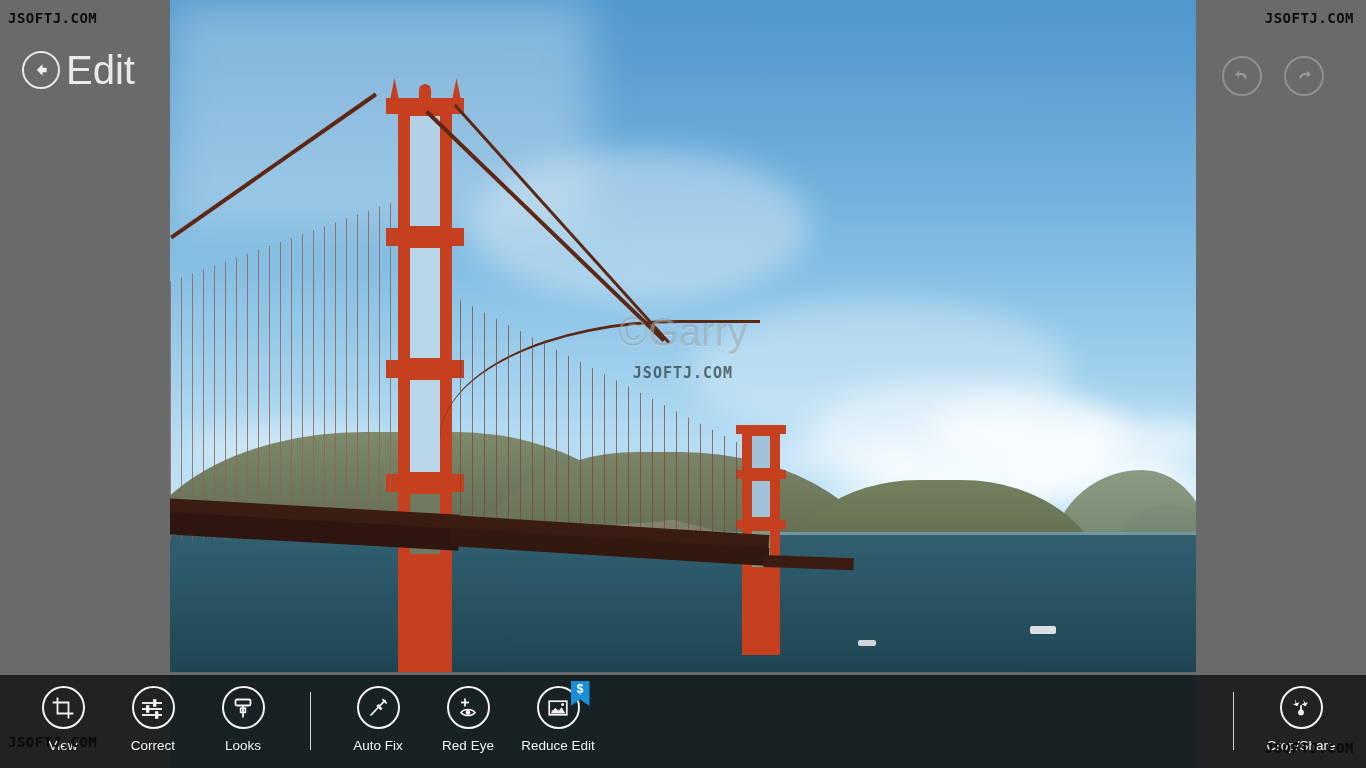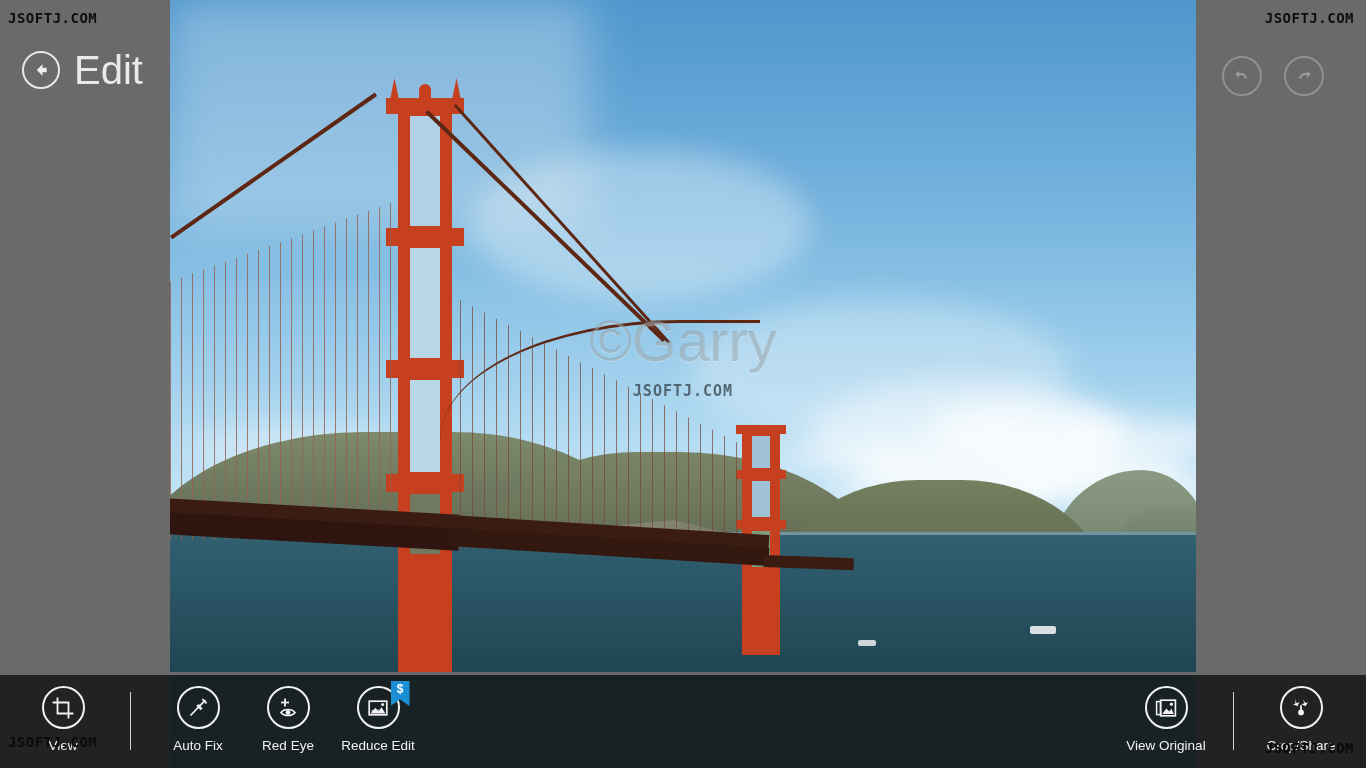--- a/index.html
+++ b/index.html
@@ -14,21 +14,21 @@
   
   #app{ position:absolute; inset:0; background:#6a6a6a; }
 
   
   #header{
     position:absolute; left:0; top:0; width:170px; height:170px;
     z-index:30; pointer-events:none;
   }
   #back-row{
     position:absolute; left:22px; top:50px;
-    display:flex; align-items:center; gap:14px; pointer-events:auto;
+    display:flex; align-items:center; gap:6px; pointer-events:auto;
   }
   .back-circle{
     width:38px; height:38px; border-radius:50%;
     border:2px solid #e8e8e8; display:flex; align-items:center; justify-content:center;
     flex:0 0 auto; cursor:pointer;
   }
   .back-circle svg{ display:block; }
   #page-title{
     font-size:40px; font-weight:300; color:#eaeaea; line-height:1;
     letter-spacing:0px; white-space:nowrap;
@@ -82,21 +82,21 @@
   .tower{ position:absolute; background:#c6401f; }
   .cable{ position:absolute; background:#5d2714; transform-origin:0 0; }
   .deck{ position:absolute; background:#3a1c12; }
 
   
   #photo-watermark{
     position:absolute; left:50%; top:312px; transform:translateX(-50%);
     text-align:center; z-index:9; pointer-events:none; user-select:none;
   }
   #photo-watermark .big{
-    font-size:58px; font-weight:400; line-height:1;
+    font-size:40px; font-weight:400; line-height:1;
     color:rgba(120,135,140,.40);
     text-shadow:0 1px 0 rgba(255,255,255,.28);
     font-family:"Liberation Sans", sans-serif;
   }
   #photo-watermark .small{
     margin-top:12px; font-size:15px; letter-spacing:1px;
     font-family:"DejaVu Sans Mono", monospace; font-weight:700;
     color:rgba(55,70,78,.78);
   }
 
@@ -307,21 +307,48 @@
           <svg width="24" height="24" viewBox="0 0 24 24" aria-hidden="true">
             <g stroke="#f2f2f2" stroke-width="1.8" fill="none" stroke-linecap="square">
               <path d="M6.5 2.5 L6.5 17.5 L21.5 17.5"></path>
               <path d="M2.5 6.5 L17.5 6.5 L17.5 21.5"></path>
             </g>
           </svg>
         </div>
         <div class="cmd-label">View</div>
       </div>
 
-
+      <div class="cmd">
+        <div class="glyph">
+          <svg width="26" height="24" viewBox="0 0 26 24" aria-hidden="true">
+            <g stroke="#f2f2f2" stroke-width="1.9" stroke-linecap="butt">
+              <line x1="2" y1="7" x2="22" y2="7"></line>
+              <line x1="2" y1="13" x2="22" y2="13"></line>
+              <line x1="2" y1="19" x2="22" y2="19"></line>
+            </g>
+            <g fill="#f2f2f2">
+              <rect x="13" y="3.2" width="3.4" height="7.6"></rect>
+              <rect x="6" y="9.2" width="3.4" height="7.6"></rect>
+              <rect x="15" y="15.2" width="3.4" height="7.6"></rect>
+            </g>
+          </svg>
+        </div>
+        <div class="cmd-label">Correct</div>
+      </div>
+
+      <div class="cmd">
+        <div class="glyph">
+          <svg width="24" height="24" viewBox="0 0 24 24" aria-hidden="true">
+            <rect x="4.5" y="3.5" width="15" height="6" rx="1.4" fill="none" stroke="#f2f2f2" stroke-width="1.8"></rect>
+            <path d="M12 9.8 L12 21.5" stroke="#f2f2f2" stroke-width="1.8"></path>
+            <rect x="9.6" y="12.2" width="4.8" height="4.2" fill="none" stroke="#f2f2f2" stroke-width="1.6"></rect>
+          </svg>
+        </div>
+        <div class="cmd-label">Looks</div>
+      </div>
 
       <div class="cmd-sep"></div>
 
       <div class="cmd">
         <div class="glyph">
           <svg width="24" height="24" viewBox="0 0 24 24" aria-hidden="true">
             <g stroke="#f2f2f2" stroke-width="1.8" stroke-linecap="butt">
               <line x1="4.5" y1="19.5" x2="14.5" y2="9"></line>
               <line x1="13.2" y1="10.4" x2="19.5" y2="4.2"></line>
               <line x1="16.4" y1="3.1" x2="20.6" y2="7.3"></line>
@@ -360,31 +387,20 @@
           </svg>
           <div class="price-badge">$</div>
         </div>
         <div class="cmd-label">Reduce Edit</div>
       </div>
 
     </div>
 
     <div id="appbar-right">
 
-      <div class="cmd">
-        <div class="glyph">
-          <svg width="24" height="24" viewBox="0 0 24 24" aria-hidden="true">
-            <rect x="2.6" y="5.6" width="4" height="13" fill="none" stroke="#f2f2f2" stroke-width="1.5"></rect>
-            <rect x="6.6" y="4.2" width="14.8" height="15.6" fill="none" stroke="#f2f2f2" stroke-width="1.7"></rect>
-            <path d="M8.2 18 L12.4 12.4 L15.2 15.6 L17.4 12.8 L19.8 18 Z" fill="#f2f2f2"></path>
-            <circle cx="17.4" cy="8.2" r="1.6" fill="#f2f2f2"></circle>
-          </svg>
-        </div>
-        <div class="cmd-label">View Original</div>
-      </div>
 
       <div class="cmd-sep"></div>
 
       <div class="cmd">
         <div class="glyph">
           <svg width="24" height="24" viewBox="0 0 24 24" aria-hidden="true">
             <circle cx="12" cy="16.4" r="2.9" fill="#f2f2f2"></circle>
             <path d="M12 14.4 L12 9.2" stroke="#f2f2f2" stroke-width="1.8"></path>
             <path d="M6.4 4.4 L6.4 9.6 L10.2 9.6 L6.0 13.6 L1.8 9.6 L5.0 9.6" fill="#f2f2f2" transform="translate(2.2,-0.6) scale(0.82) rotate(-18 6 9)"></path>
             <path d="M6.4 4.4 L6.4 9.6 L10.2 9.6 L6.0 13.6 L1.8 9.6 L5.0 9.6" fill="#f2f2f2" transform="translate(20.4,-0.6) scale(-0.82,0.82) rotate(18 6 9)"></path>

